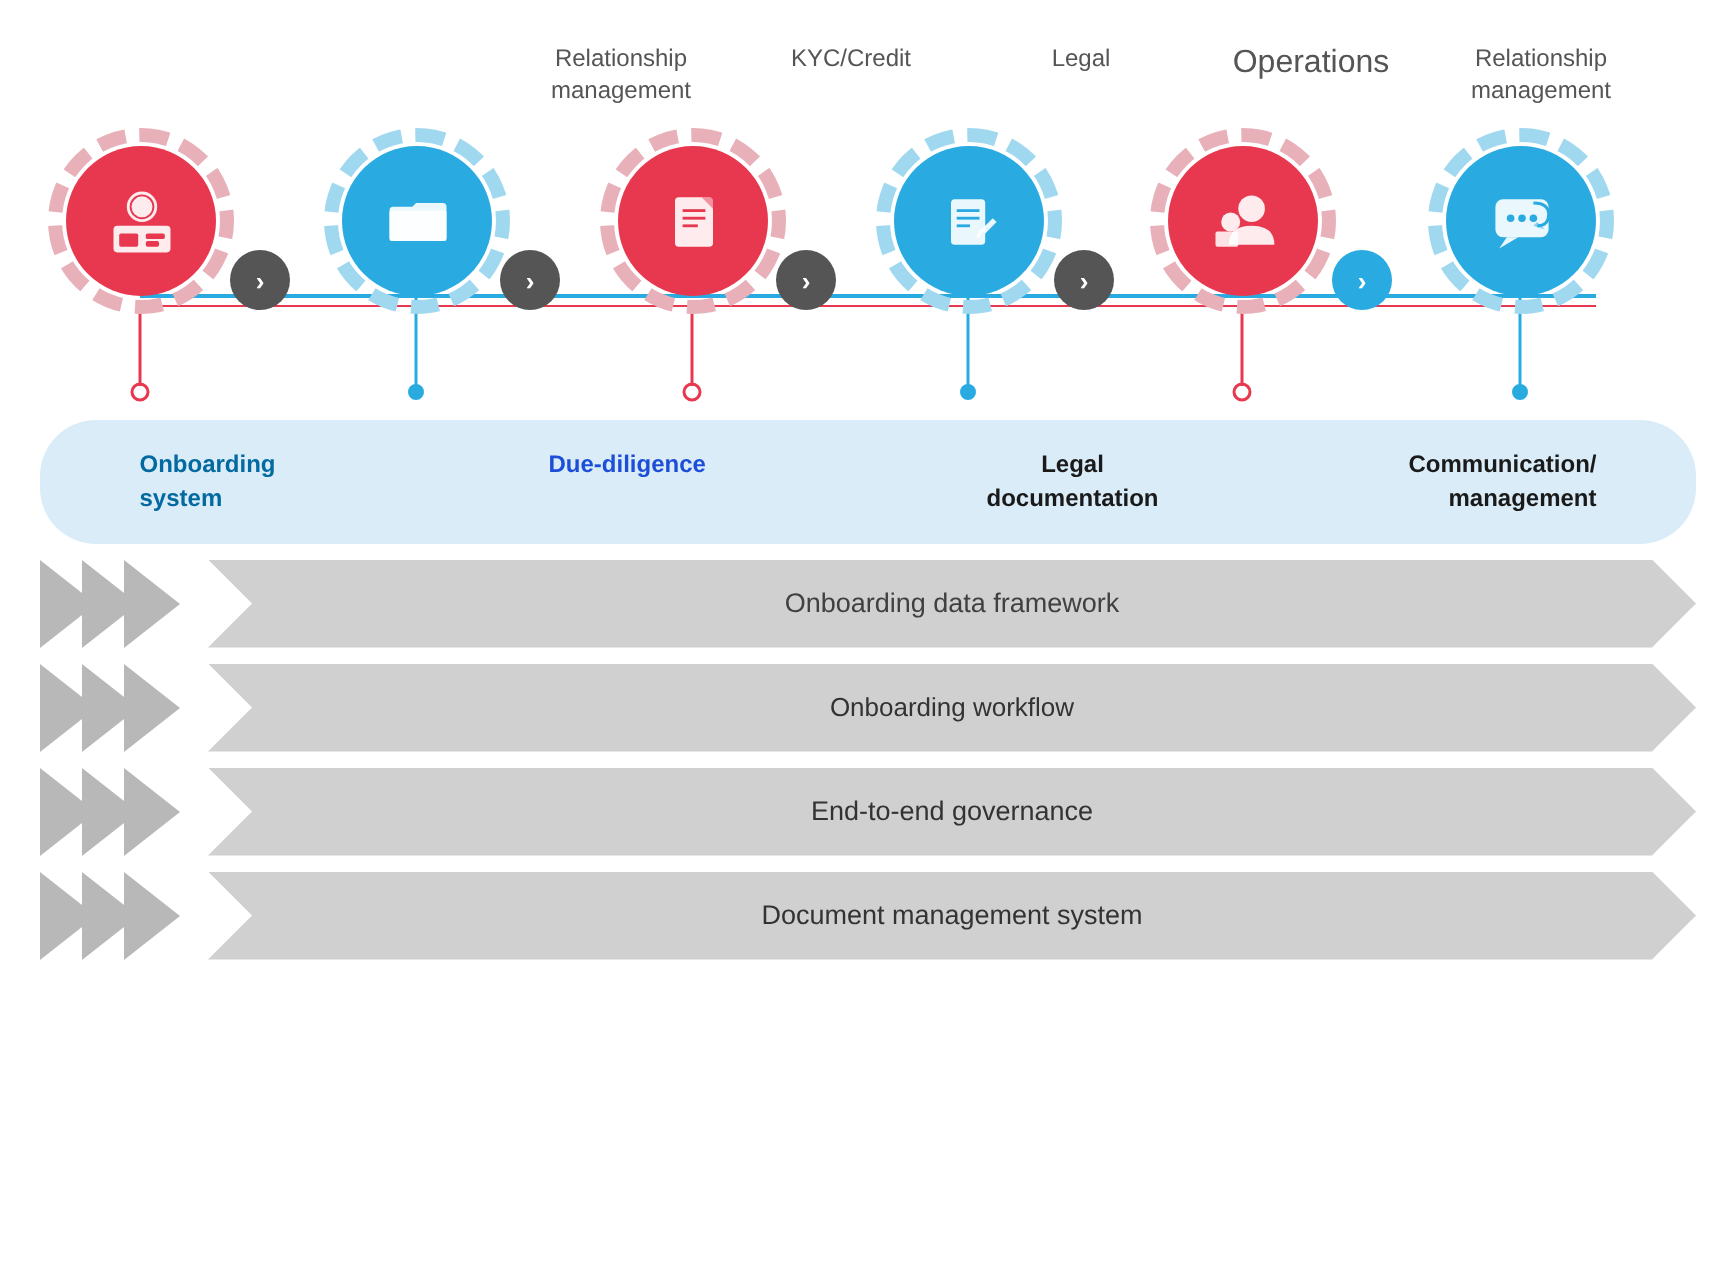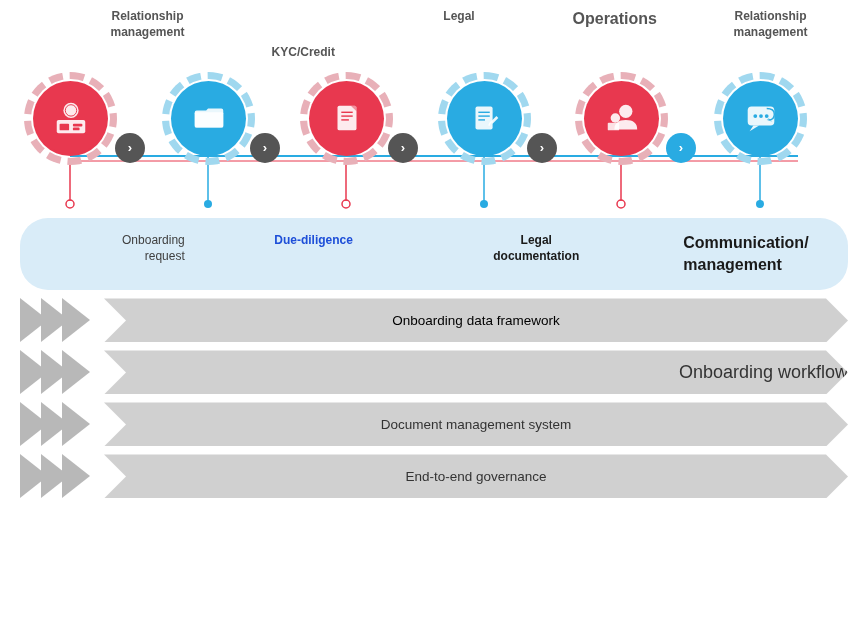--- a/index.html
+++ b/index.html
@@ -7,25 +7,25 @@
       font-family: Arial, sans-serif;
       background: #fff;
       width: 868px;
       min-height: 637px;
       overflow: hidden;
     }
   </style>
 </head>
 <body>
 
-<div style="display:flex; justify-content:space-between; padding: 9px 30px 0 30px; margin-left:60px; margin-right:10px;font-weight:bold;">
+<div style="display:flex; justify-content:flex-end; padding: 22px 30px 0 30px; margin-left:60px; margin-right:10px;">
   <div style="text-align:center;font-size:12px;color:#555;width:115px;line-height:1.3;">
     <span>Relationship</span><br><span>management</span>
   </div>
-  <div style="text-align:center;font-size:12px;color:#555;width:115px;line-height:1.3;margin-top:36px;">
+  <div style="text-align:center;font-size:12px;color:#555;width:115px;line-height:1.3;">
     <span>KYC/Credit</span>
   </div>
   <div style="text-align:center;font-size:12px;color:#555;width:115px;line-height:1.3;">
     <span>Legal</span>
   </div>
   <div style="text-align:center;font-size:16px;color:#555;width:115px;line-height:1.3;">
     <span>Operations</span>
   </div>
   <div style="text-align:center;font-size:12px;color:#555;width:115px;line-height:1.3;">
     <span>Relationship</span><br><span>management</span>
@@ -124,73 +124,73 @@
       <circle cx="14" cy="18" r="2" fill="#29abe2"></circle>
       <circle cx="20" cy="18" r="2" fill="#29abe2"></circle>
       <circle cx="26" cy="18" r="2" fill="#29abe2"></circle>
       <path d="M26 10 Q34 10 34 16 Q34 22 28 22" fill="none" stroke="#29abe2" stroke-width="1.5"></path>
       <path d="M28 20 L32 24 L26 22" fill="#29abe2" opacity="0.5"></path>
     </svg>
   </div>
 </div>
 
 <div style="background:#d9ecf8;border-radius:28px;margin:2px 20px 8px 20px;padding:14px 5px;display:flex;justify-content:space-around;">
-  <div style="text-align:right;font-size:12px;font-weight:normal;color:#404040;width:115px;line-height:1.4;">
-    <span>Onboarding</span><br><span>request</span>
+  <div style="text-align:left;font-size:12px;font-weight:bold;color:#0369a1;width:115px;line-height:1.4;">
+    <span>Onboarding</span><br><span>system</span>
   </div>
   <div style="text-align:left;font-size:12px;font-weight:bold;color:#1d4ed8;width:115px;line-height:1.4;">
     <span>Due-diligence</span>
   </div>
   <div style="text-align:center;font-size:12px;font-weight:bold;color:#1a1a1a;width:115px;line-height:1.4;">
     <span>Legal</span><br><span>documentation</span>
   </div>
-  <div style="text-align:left;font-size:16px;font-weight:bold;color:#1a1a1a;width:115px;line-height:1.4;">
+  <div style="text-align:right;font-size:12px;font-weight:bold;color:#1a1a1a;width:115px;line-height:1.4;">
     <span>Communication/</span><br><span>management</span>
   </div>
 </div>
 
 <div style="margin: 6px 20px; display:flex; flex-direction:column; gap:8px;">
 
   <div style="display:flex;height:44px;align-items:center;">
     <div style="display:flex;align-items:center;width:85px;flex-shrink:0;">
       <div style="width:0;height:0;border-top:22px solid transparent;border-bottom:22px solid transparent;border-left:28px solid #b8b8b8;margin-right:-7px;"></div>
       <div style="width:0;height:0;border-top:22px solid transparent;border-bottom:22px solid transparent;border-left:28px solid #b8b8b8;margin-right:-7px;"></div>
       <div style="width:0;height:0;border-top:22px solid transparent;border-bottom:22px solid transparent;border-left:28px solid #b8b8b8;"></div>
     </div>
-    <div style="flex:1;height:44px;background:#d0d0d0;display:flex;align-items:center;justify-content:center;font-size:13.5px;color:#000000;clip-path:polygon(0 0, calc(100% - 22px) 0, 100% 50%, calc(100% - 22px) 100%, 0 100%, 22px 50%);margin-left:-1px;">
+    <div style="flex:1;height:44px;background:#d0d0d0;display:flex;align-items:center;justify-content:center;font-size:13.5px;color:#404040;clip-path:polygon(0 0, calc(100% - 22px) 0, 100% 50%, calc(100% - 22px) 100%, 0 100%, 22px 50%);margin-left:-1px;">
       <span>Onboarding data framework</span>
     </div>
   </div>
 
   <div style="display:flex;height:44px;align-items:center;">
     <div style="display:flex;align-items:center;width:85px;flex-shrink:0;">
       <div style="width:0;height:0;border-top:22px solid transparent;border-bottom:22px solid transparent;border-left:28px solid #b8b8b8;margin-right:-7px;"></div>
       <div style="width:0;height:0;border-top:22px solid transparent;border-bottom:22px solid transparent;border-left:28px solid #b8b8b8;margin-right:-7px;"></div>
       <div style="width:0;height:0;border-top:22px solid transparent;border-bottom:22px solid transparent;border-left:28px solid #b8b8b8;"></div>
     </div>
-    <div style="flex:1;height:44px;background:#d0d0d0;display:flex;align-items:center;justify-content:flex-end;font-size:18px;color:#333;clip-path:polygon(0 0, calc(100% - 22px) 0, 100% 50%, calc(100% - 22px) 100%, 0 100%, 22px 50%);margin-left:-1px;">
+    <div style="flex:1;height:44px;background:#d0d0d0;display:flex;align-items:center;justify-content:center;font-size:13px;color:#333;clip-path:polygon(0 0, calc(100% - 22px) 0, 100% 50%, calc(100% - 22px) 100%, 0 100%, 22px 50%);margin-left:-1px;">
       <span>Onboarding workflow</span>
+    </div>
+  </div>
+
+  <div style="display:flex;height:44px;align-items:center;">
+    <div style="display:flex;align-items:center;width:85px;flex-shrink:0;">
+      <div style="width:0;height:0;border-top:22px solid transparent;border-bottom:22px solid transparent;border-left:28px solid #b8b8b8;margin-right:-7px;"></div>
+      <div style="width:0;height:0;border-top:22px solid transparent;border-bottom:22px solid transparent;border-left:28px solid #b8b8b8;margin-right:-7px;"></div>
+      <div style="width:0;height:0;border-top:22px solid transparent;border-bottom:22px solid transparent;border-left:28px solid #b8b8b8;"></div>
+    </div>
+    <div style="flex:1;height:44px;background:#d0d0d0;display:flex;align-items:center;justify-content:center;font-size:13.5px;color:#333;clip-path:polygon(0 0, calc(100% - 22px) 0, 100% 50%, calc(100% - 22px) 100%, 0 100%, 22px 50%);margin-left:-1px;">
+      <span>End-to-end governance</span>
     </div>
   </div>
 
   <div style="display:flex;height:44px;align-items:center;">
     <div style="display:flex;align-items:center;width:85px;flex-shrink:0;">
       <div style="width:0;height:0;border-top:22px solid transparent;border-bottom:22px solid transparent;border-left:28px solid #b8b8b8;margin-right:-7px;"></div>
       <div style="width:0;height:0;border-top:22px solid transparent;border-bottom:22px solid transparent;border-left:28px solid #b8b8b8;margin-right:-7px;"></div>
       <div style="width:0;height:0;border-top:22px solid transparent;border-bottom:22px solid transparent;border-left:28px solid #b8b8b8;"></div>
     </div>
     <div style="flex:1;height:44px;background:#d0d0d0;display:flex;align-items:center;justify-content:center;font-size:13.5px;color:#333;clip-path:polygon(0 0, calc(100% - 22px) 0, 100% 50%, calc(100% - 22px) 100%, 0 100%, 22px 50%);margin-left:-1px;">
       <span>Document management system</span>
     </div>
   </div>
 
-  <div style="display:flex;height:44px;align-items:center;">
-    <div style="display:flex;align-items:center;width:85px;flex-shrink:0;">
-      <div style="width:0;height:0;border-top:22px solid transparent;border-bottom:22px solid transparent;border-left:28px solid #b8b8b8;margin-right:-7px;"></div>
-      <div style="width:0;height:0;border-top:22px solid transparent;border-bottom:22px solid transparent;border-left:28px solid #b8b8b8;margin-right:-7px;"></div>
-      <div style="width:0;height:0;border-top:22px solid transparent;border-bottom:22px solid transparent;border-left:28px solid #b8b8b8;"></div>
-    </div>
-    <div style="flex:1;height:44px;background:#d0d0d0;display:flex;align-items:center;justify-content:center;font-size:13.5px;color:#333;clip-path:polygon(0 0, calc(100% - 22px) 0, 100% 50%, calc(100% - 22px) 100%, 0 100%, 22px 50%);margin-left:-1px;">
-      <span>End-to-end governance</span>
-    </div>
-  </div>
-
 </div>
 
 </body></html>

